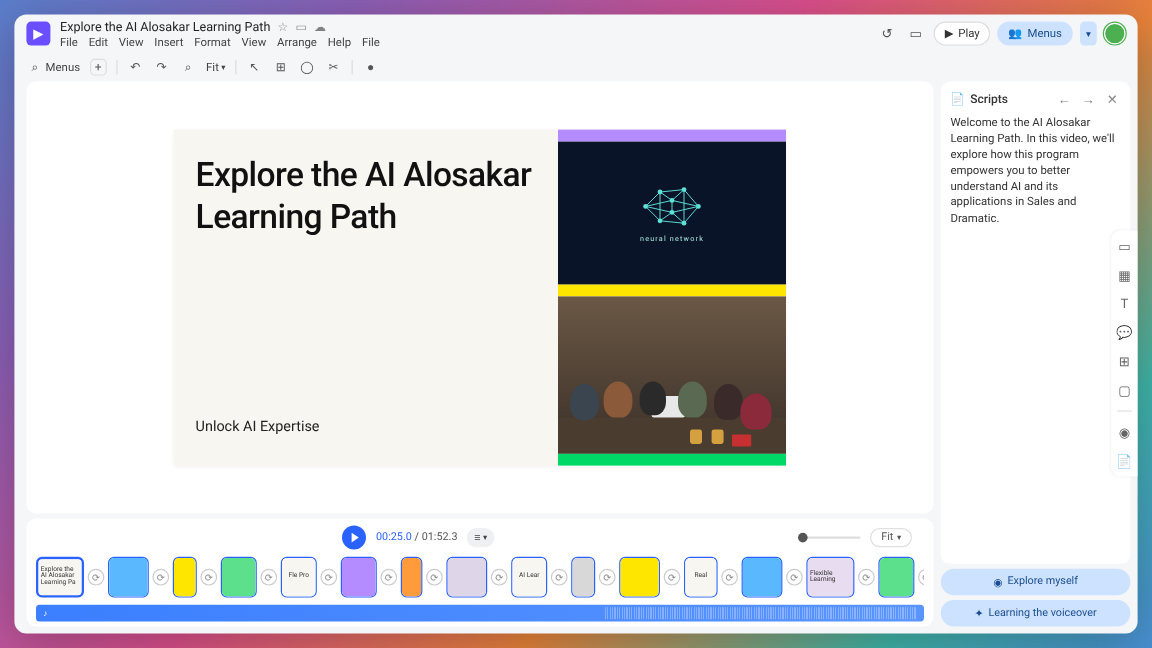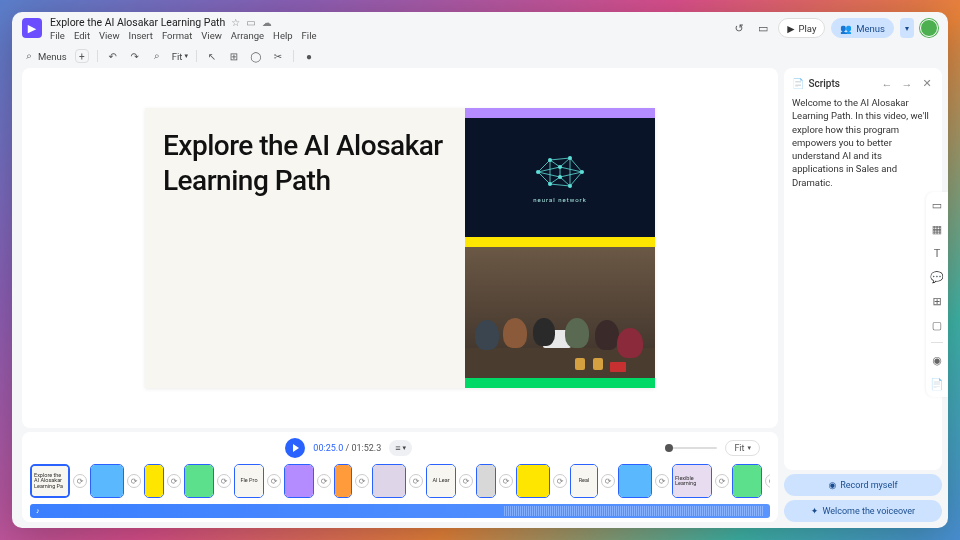--- a/index.html
+++ b/index.html
@@ -151,20 +151,21 @@
     <div class="tb-icon">●</div>
   </div>
 
   <div class="main">
     <div class="left-col">
 
       <div class="canvas-wrap">
         <div class="slide">
           <div class="slide-left">
             <div class="slide-title">Explore the AI Alosakar Learning Path</div>
+            <div class="slide-sub">Unlock AI Expertise</div>
           </div>
           <div class="slide-right">
             <div class="sr-top-band"></div>
             <div class="sr-img1">
               <svg class="neural-svg" viewBox="0 0 60 40">
                 <g stroke="#5de0d8" stroke-width="0.8" fill="none">
                   <path d="M8 20 L20 8 L30 15 L40 6 L52 20 L40 34 L30 25 L20 32 Z"></path>
                   <path d="M8 20 L30 15 M8 20 L30 25 M52 20 L30 15 M52 20 L30 25 M20 8 L40 6 M20 32 L40 34 M20 8 L20 32 M40 6 L40 34 M30 15 L30 25"></path>
                 </g>
                 <g fill="#5de0d8">
@@ -297,25 +298,25 @@
               <span>Scripts</span>
             </div>
           <div class="sp-nav">←</div>
           <div class="sp-nav">→</div>
           <div class="sp-nav">✕</div>
         </div>
         <div class="sp-text">Welcome to the AI Alosakar Learning Path. In this video, we'll explore how this program empowers you to better understand AI and its applications in Sales and Dramatic.</div>
       </div>
       <div class="action-btn">
           <span>◉</span>
-          <span>Record myself</span>
+          <span>Explore myself</span>
         </div>
       <div class="action-btn">
           <span>✦</span>
-          <span>Welcome the voiceover</span>
+          <span>Learning the voiceover</span>
         </div>
     </div>
   </div>
 
   <div class="side-rail">
     <div class="rail-icon">▭</div>
     <div class="rail-icon">▦</div>
     <div class="rail-icon">T</div>
     <div class="rail-icon">💬</div>
     <div class="rail-icon">⊞</div>

